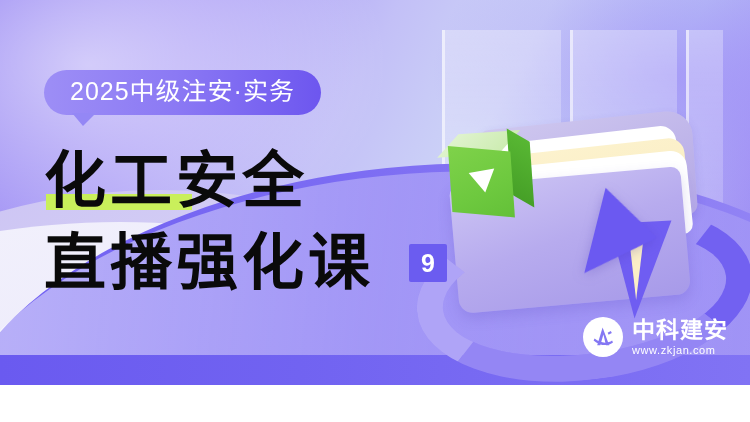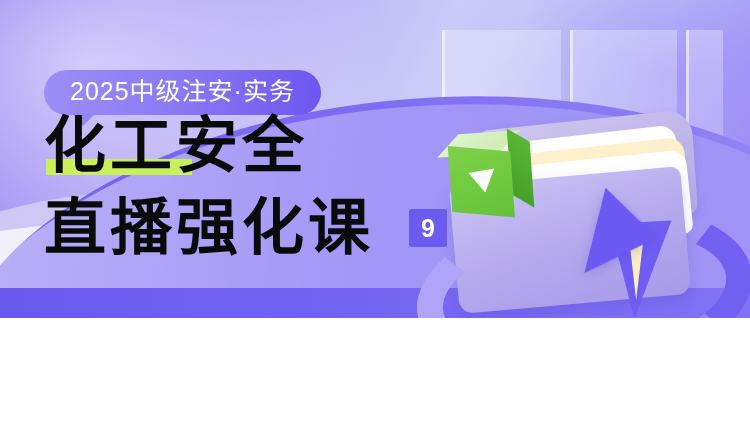--- a/index.html
+++ b/index.html
@@ -5,21 +5,21 @@
 <style>
   html,body{margin:0;padding:0;}
   body{
     width:750px;height:422px;overflow:hidden;
     font-family:"Liberation Sans","DejaVu Sans",sans-serif;
     background:#ffffff;
   }
 
   
   .banner{
-    position:relative;width:750px;height:318px;overflow:hidden;
+    position:relative;width:750px;height:385px;overflow:hidden;
     background:linear-gradient(118deg,#8e7cf2 0%,#a99bf6 22%,#c3c0f7 42%,#cdd4f7 58%,#bcc6f6 74%,#a79bf5 88%,#8d7bf2 100%);
   }
 
   
   .wash-tl{
     position:absolute;left:-120px;top:-150px;width:520px;height:430px;
     background:radial-gradient(ellipse at 40% 50%, rgba(255,255,255,.55) 0%, rgba(255,255,255,0) 68%);
     pointer-events:none;
   }
   .wash-br{
@@ -182,21 +182,21 @@
     border-right:13px solid transparent;
     border-top:13px solid #9487f5;
   }
 
   .title-l1,.title-l2{
     position:relative;margin:0;color:#0a0a0a;
     font-family:"Liberation Serif","DejaVu Serif",serif;
     font-weight:700;font-size:62px;line-height:1;letter-spacing:4px;
     white-space:nowrap;
   }
-  .title-l1{}
+  .title-l1{margin-top:35px;}
   .title-l2{margin-top:20px;display:flex;align-items:center;gap:21px;}
 
   .hl{
     position:absolute;left:2px;top:44px;width:146px;height:16px;
     background:#c9ef5b;z-index:0;
   }
   .t-text{position:relative;z-index:1;}
 
   .num-badge{
     display:inline-flex;align-items:center;justify-content:center;
@@ -279,14 +279,29 @@
       <span class="t-text">化工安全</span>
     </div>
 
     <div class="title-l2">
       <span class="t-text">直播强化课</span>
       <span class="num-badge">9</span>
     </div>
 
   </div>
 
+  <div class="logo">
+    <div class="logo-mark">
+      <svg width="32" height="32" viewBox="0 0 32 32" aria-hidden="true">
+        <circle cx="16" cy="16" r="15.5" fill="#ffffff"></circle>
+        <path d="M15.6 6.5 L10.2 24.2 L13.3 24.2 L16.4 13.4 L19.0 24.2 L22.2 24.2 Z" fill="#8477f3"></path>
+        <path d="M6.6 19.4 C12.4 24.8 21.2 25.6 26.0 21.6 L25.1 19.6
+                 C20.6 23.0 12.8 22.3 7.6 17.6 Z" fill="#8477f3"></path>
+        <path d="M20.6 11.8 L23.8 10.0 L24.8 12.0 L21.6 13.8 Z" fill="#8477f3"></path>
+      </svg>
+    </div>
+    <div class="logo-txt">
+      <span class="logo-cn">中科建安</span>
+      <span class="logo-url">www.zkjan.com</span>
+    </div>
+  </div>
 
 </div>
 
 </body></html>

